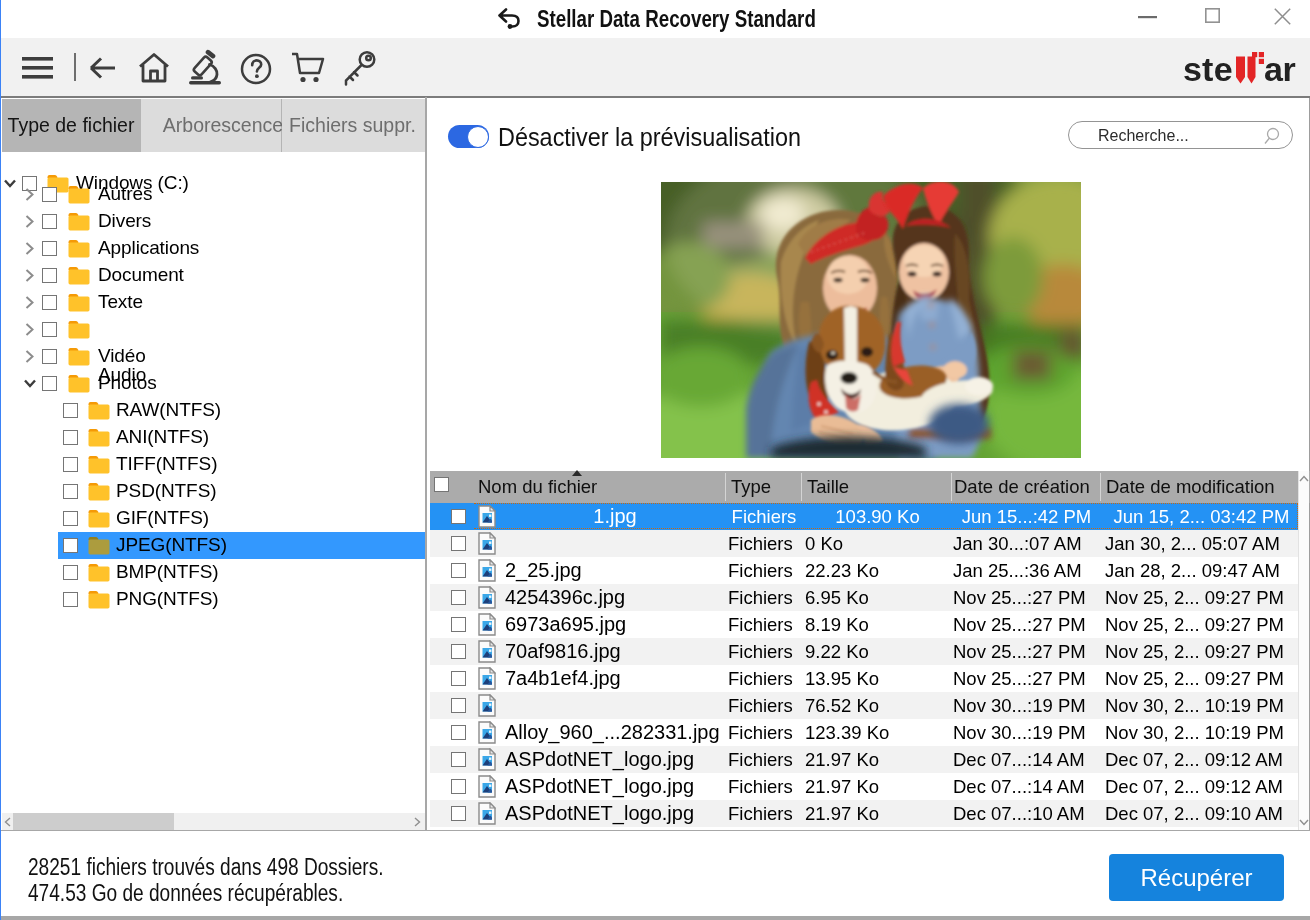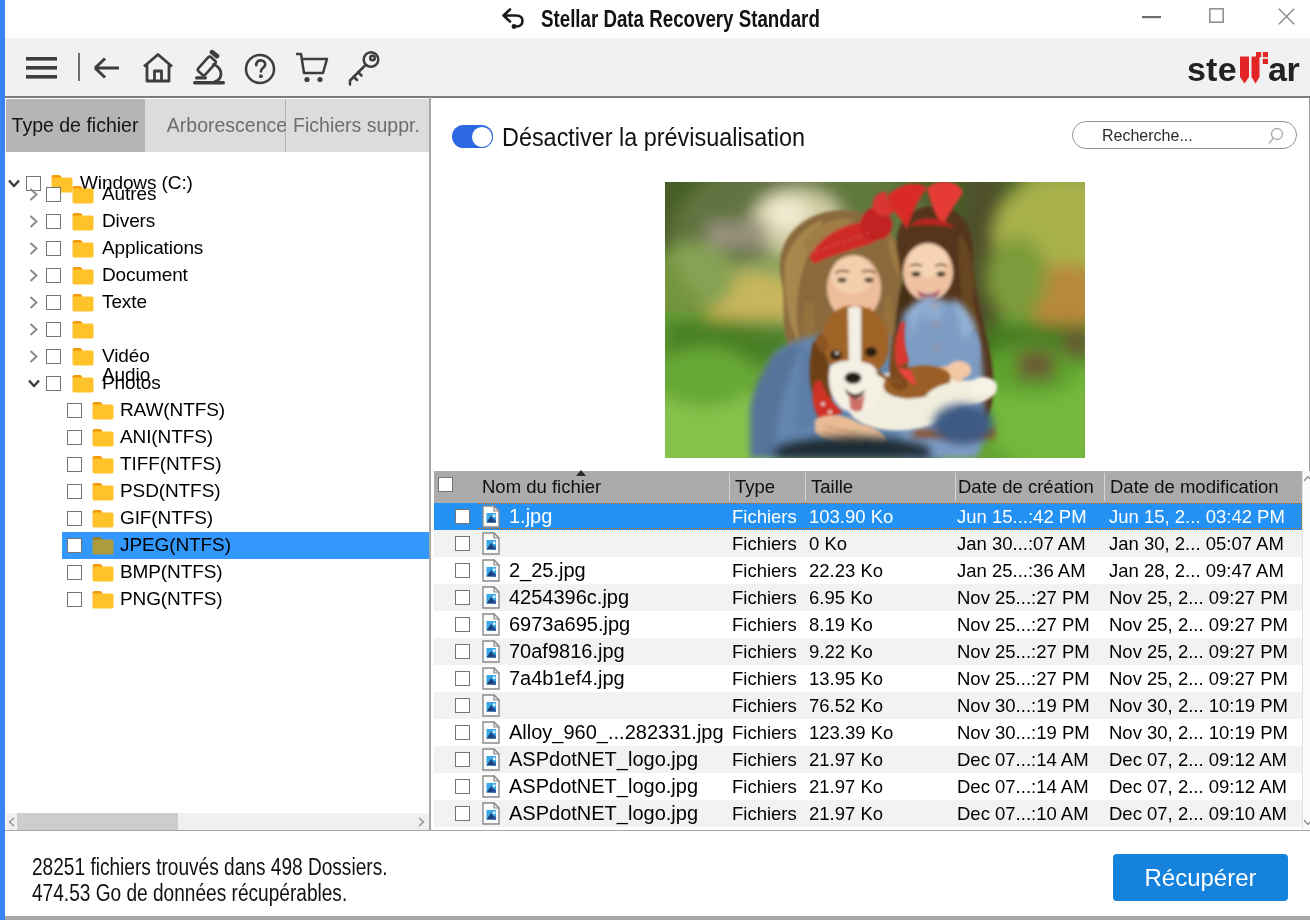--- a/index.html
+++ b/index.html
@@ -1,17 +1,17 @@
 <!DOCTYPE html>
 <html><head>
 <meta charset="utf-8">
 <style>
 * { margin:0; padding:0; box-sizing:border-box; }
 html,body { width:1310px; height:920px; overflow:hidden; font-family:"Liberation Sans", sans-serif; background:#fff; }
-#win { position:absolute; left:0; top:0; width:1310px; height:920px; border-left:5px solid #3b82f6; border-right:1px solid #9d9d9d; }
+#win { position:absolute; left:0; top:0; width:1310px; height:920px; border-left:1px solid #3b82f6; border-right:1px solid #9d9d9d; }
 .abs { position:absolute; }
 
 
 #titlebar { left:0; top:0; width:1309px; height:38px; background:#fff; }
 #title-center { left:495px; top:0; height:38px; display:flex; align-items:center; gap:15px; }
 #title-text { font-size:24px; font-weight:700; color:#111; transform:scaleX(0.78); transform-origin:left center; white-space:nowrap; }
 
 
 #toolbar { left:0; top:38px; width:1309px; height:60px; background:#f1f1f1; border-bottom:2px solid #7c7c7c; }
 #logo { position:absolute; left:1180px; top:46px; }
@@ -526,21 +526,21 @@
   <div style="position:absolute; left:377px;">Taille</div>
   <div style="position:absolute; left:524px;">Date de création</div>
   <div style="position:absolute; left:676px;">Date de modification</div>
 </div>
 <div class="hsep" style="left:724px;"></div>
 <div class="hsep" style="left:800px;"></div>
 <div class="hsep" style="left:950px;"></div>
 <div class="hsep" style="left:1099px;"></div>
 
 <div class="abs" id="tbody">
-      <div class="row sel" style="top:0px;">
+      <div class="row sel" style="top:0px;text-align:center;">
     <div style="position:absolute; left:44px; top:0; width:824px; height:26px; border-top:1px dotted #c86810; border-bottom:1px dotted #c86810; border-right:1px dotted #c86810;"></div>
     <div class="rcbx"></div>
     <div class="ficon"><svg width="18" height="23" viewBox="0 0 18 23">
   <path d="M1 1 L12 1 L17 6 L17 22 L1 22 Z" fill="#fbfbfb" stroke="#8b8b8b" stroke-width="1.4"></path>
   <path d="M12 1 L12 6 L17 6 Z" fill="#e8e8e8" stroke="#8b8b8b" stroke-width="1.2"></path>
   <rect x="4.5" y="8" width="9.5" height="9.5" fill="#3aa7e8"></rect>
   <path d="M4.5 17.5 L9 11 L14 17.5 Z" fill="#1c3f7a"></path>
   <path d="M9.5 17.5 L12.5 13.5 L14 15.5 L14 17.5 Z" fill="#27569c"></path>
   <rect x="11" y="9.5" width="2.4" height="2.4" fill="#e8f4fb"></rect>
 </svg></div>

